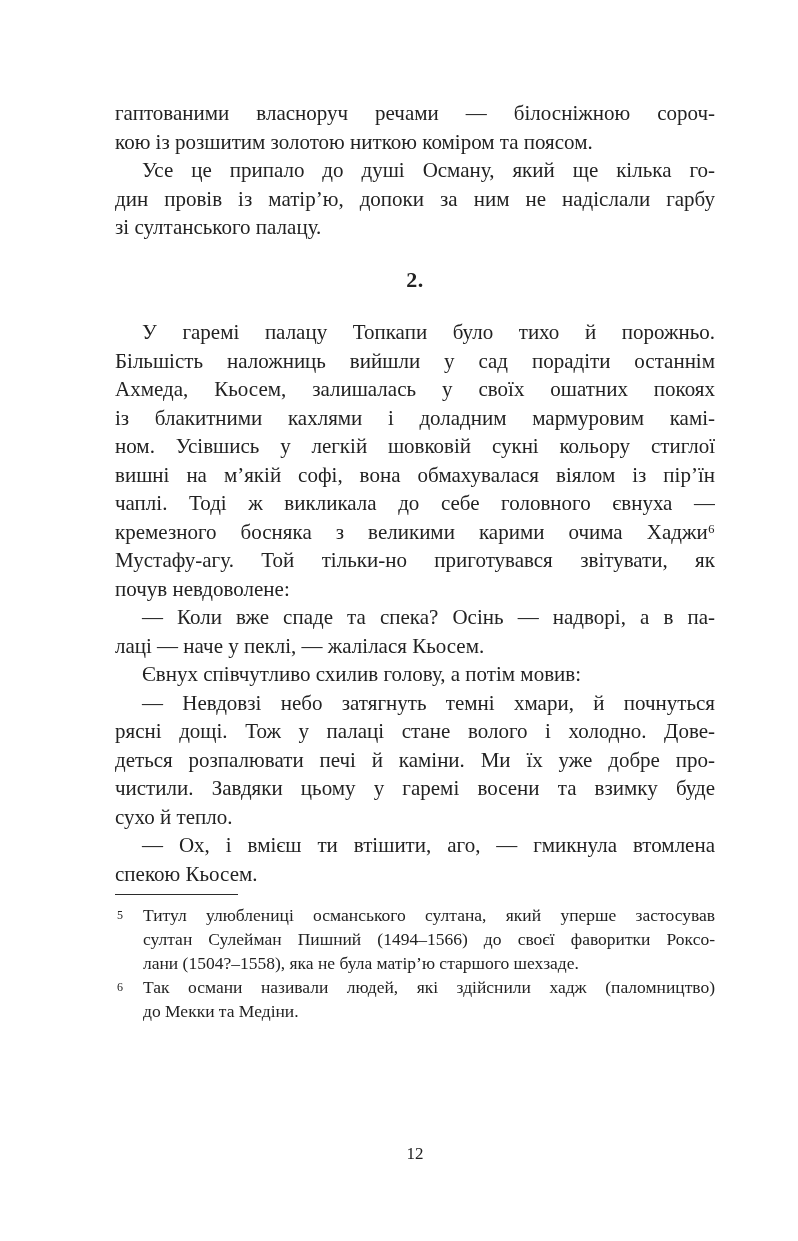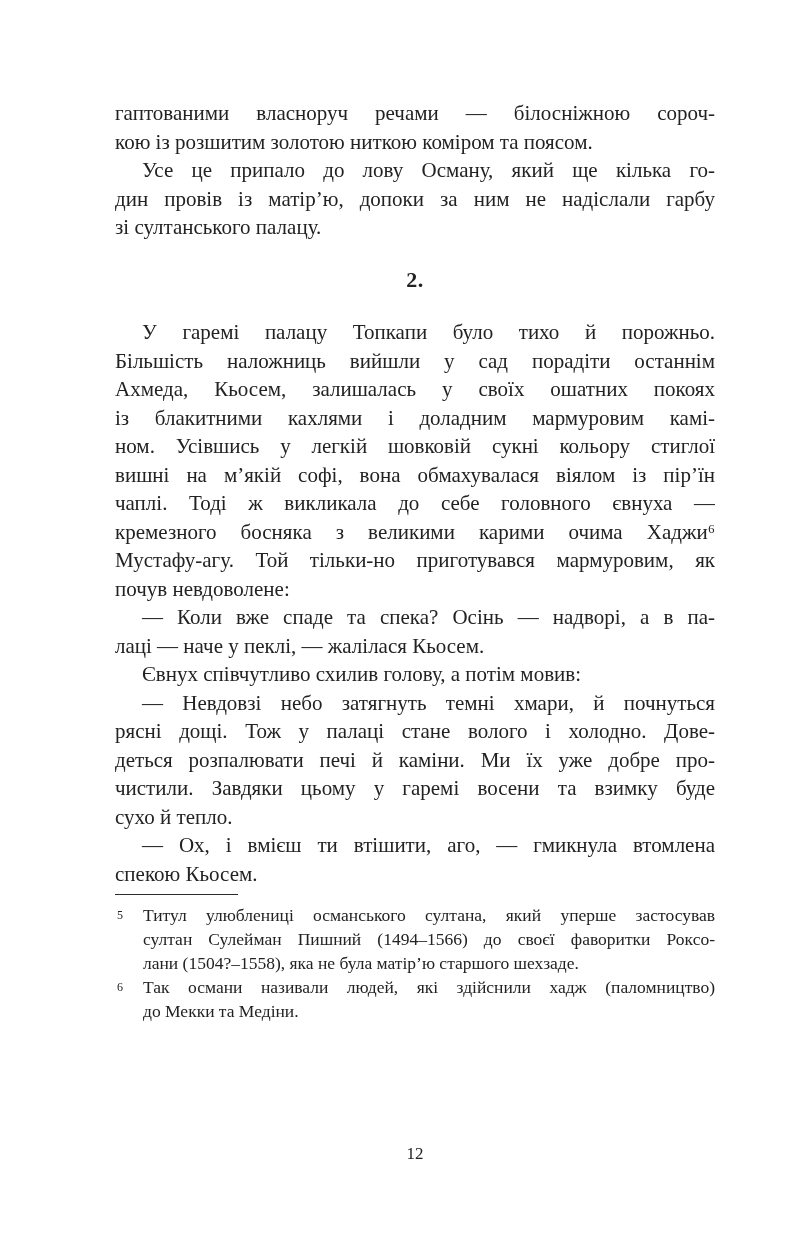--- a/index.html
+++ b/index.html
@@ -84,37 +84,37 @@
 <body>
 
 <div class="page" style="background: rgb(255, 255, 255); color: rgb(34, 34, 34); border-radius: 23px;">
   <div class="text-col">
     <div id="before-heading">
         <div class="paragraph">
           <div class="line">гаптованими власноруч речами — білосніжною сороч-</div>
           <div class="line last">кою із розшитим золотою ниткою коміром та поясом.</div>
         </div>
         <div class="paragraph">
-          <div class="line indent">Усе це припало до лову Осману, який ще кілька го-</div>
+          <div class="line indent">Усе це припало до душі Осману, який ще кілька го-</div>
           <div class="line">дин провів із матір’ю, допоки за ним не надіслали гарбу</div>
           <div class="line last">зі султанського палацу.</div>
         </div>
       </div>
     <div class="heading">2.</div>
     <div id="after-heading">
         <div class="paragraph">
           <div class="line indent">У гаремі палацу Топкапи було тихо й порожньо.</div>
           <div class="line">Більшість наложниць вийшли у сад порадіти останнім</div>
           <div class="line">Ахмеда, Кьосем, залишалась у своїх ошатних покоях</div>
           <div class="line">із блакитними кахлями і доладним мармуровим камі-</div>
           <div class="line">ном. Усівшись у легкій шовковій сукні кольору стиглої</div>
           <div class="line">вишні на м’якій софі, вона обмахувалася віялом із пір’їн</div>
           <div class="line">чаплі. Тоді ж викликала до себе головного євнуха —</div>
           <div class="line">кремезного босняка з великими карими очима Хаджи⁶</div>
-          <div class="line">Мустафу-агу. Той тільки-но приготувався мармуровим, як</div>
+          <div class="line">Мустафу-агу. Той тільки-но приготувався звітувати, як</div>
           <div class="line last">почув невдоволене:</div>
         </div>
         <div class="paragraph">
           <div class="line indent">— Коли вже спаде та спека? Осінь — надворі, а в па-</div>
           <div class="line last">лаці — наче у пеклі, — жалілася Кьосем.</div>
         </div>
         <div class="paragraph">
           <div class="line last indent">Євнух співчутливо схилив голову, а потім мовив:</div>
         </div>
         <div class="paragraph">

